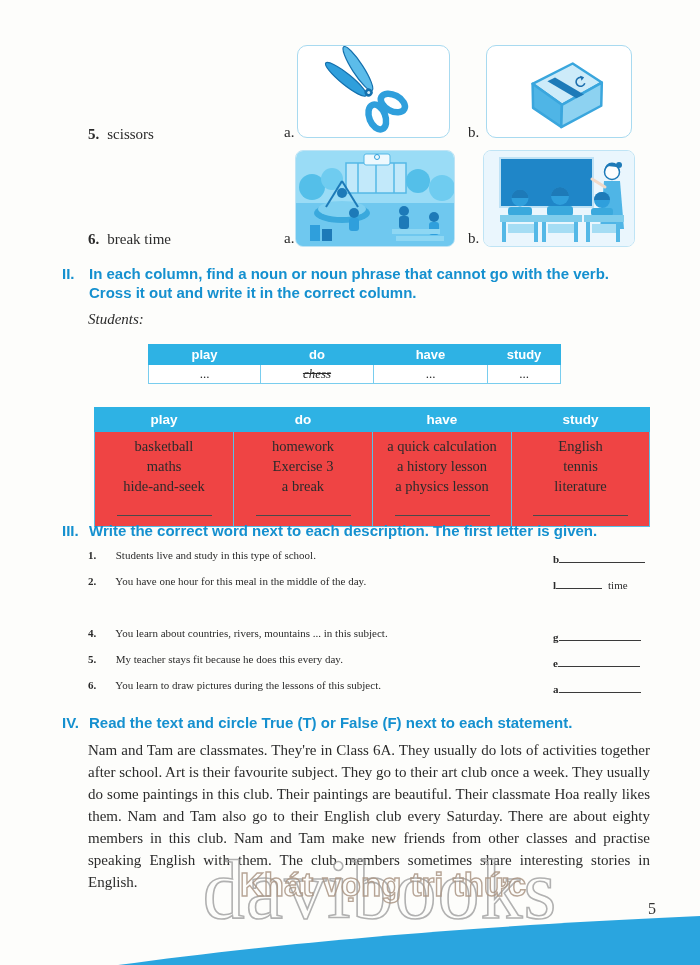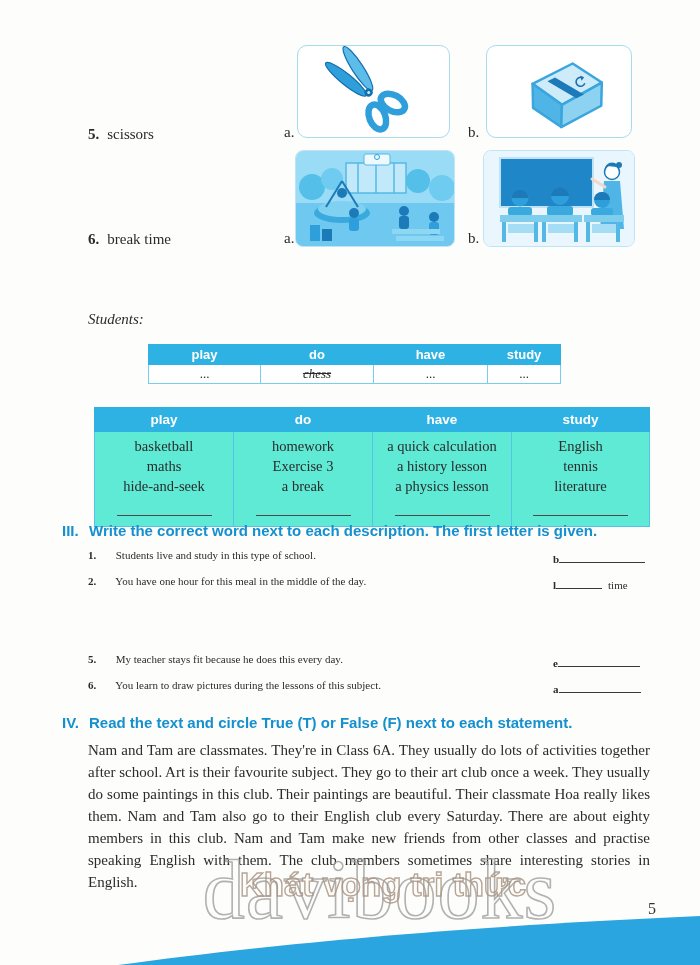--- a/index.html
+++ b/index.html
@@ -36,21 +36,21 @@
   }
   .ex-table td {
     border:1px solid #79cdEE; border-color:#79cdee; background:#fff;
     font-size:13px; text-align:center; height:19px; padding:0 2px;
   }
   .strike { text-decoration:line-through; font-style:italic; }
   .hand { font-style:italic; }
   .main-table { position:absolute; left:94px; top:407px; table-layout:fixed; }
   .main-table th { font-size:13.5px; padding:4px 0; border:1px solid #2eb2e4; }
   .main-table td {
-    border:1px solid #55c2ea; background:#5eead4; vertical-align:top;
+    border:1px solid #55c2ea; background:#ef4444; vertical-align:top;
     text-align:center; font-size:14.5px; padding:4px 2px 6px 2px;
   }
   .main-table td div { line-height:20px; }
   .blank-line {
     display:inline-block; width:95px; height:15px;
     border-bottom:1.3px solid #4a4a4a; margin-top:5px;
   }
   
   .s3-item { position:absolute; left:88px; width:562px; font-size:11px; }
   .s3-item .num { font-weight:bold; display:inline-block; width:25px; }
@@ -178,20 +178,24 @@
         <path d="M110,49 a8,8 0 0,1 16,0 z" fill="#1d7ab8"></path>
         <rect x="107" y="57" width="22" height="8" rx="3" fill="#3aa9dd"></rect>
         <rect x="100" y="64" width="40" height="7" fill="#7fcdec"></rect>
         <rect x="102" y="71" width="4" height="20" fill="#54b8e6"></rect>
         <rect x="132" y="71" width="4" height="20" fill="#54b8e6"></rect>
         <rect x="108" y="73" width="24" height="9" fill="#a5ddf4"></rect>
       </g>
     </svg>
   </div>
 
+  <div class="sec-head" style="top:264px;">
+    <span class="numeral">II.</span>
+    <span>In each column, find a noun or noun phrase that cannot go with the verb. Cross it out and write it in the correct column.</span>
+  </div>
   <div class="example-label">Students:</div>
 
   <table class="ex-table">
     <colgroup>
         <col style="width:112px">
         <col style="width:113px">
         <col style="width:114px">
         <col style="width:73px">
       </colgroup>
     <thead>
@@ -265,20 +269,25 @@
   <div class="s3-item" style="top:549px;">
     <span class="num">1.</span>
     <span>Students live and study in this type of school.</span>
     <span class="s3-ans"><span>b</span><span class="ans-line" style="width:86px"></span></span>
   </div>
   <div class="s3-item" style="top:575px;">
     <span class="num">2.</span>
     <span>You have one hour for this meal in the middle of the day.</span>
     <span class="s3-ans"><span>l</span><span class="ans-line" style="width:46px"></span><span class="ans-suffix">time</span></span>
   </div>
+  <div class="s3-item" style="top:627px;">
+    <span class="num">4.</span>
+    <span>You learn about countries, rivers, mountains ... in this subject.</span>
+    <span class="s3-ans"><span>g</span><span class="ans-line" style="width:82px"></span></span>
+  </div>
   <div class="s3-item" style="top:653px;">
     <span class="num">5.</span>
     <span>My teacher stays fit because he does this every day.</span>
     <span class="s3-ans"><span>e</span><span class="ans-line" style="width:82px"></span></span>
   </div>
   <div class="s3-item" style="top:679px;">
     <span class="num">6.</span>
     <span>You learn to draw pictures during the lessons of this subject.</span>
     <span class="s3-ans"><span>a</span><span class="ans-line" style="width:82px"></span></span>
   </div>

